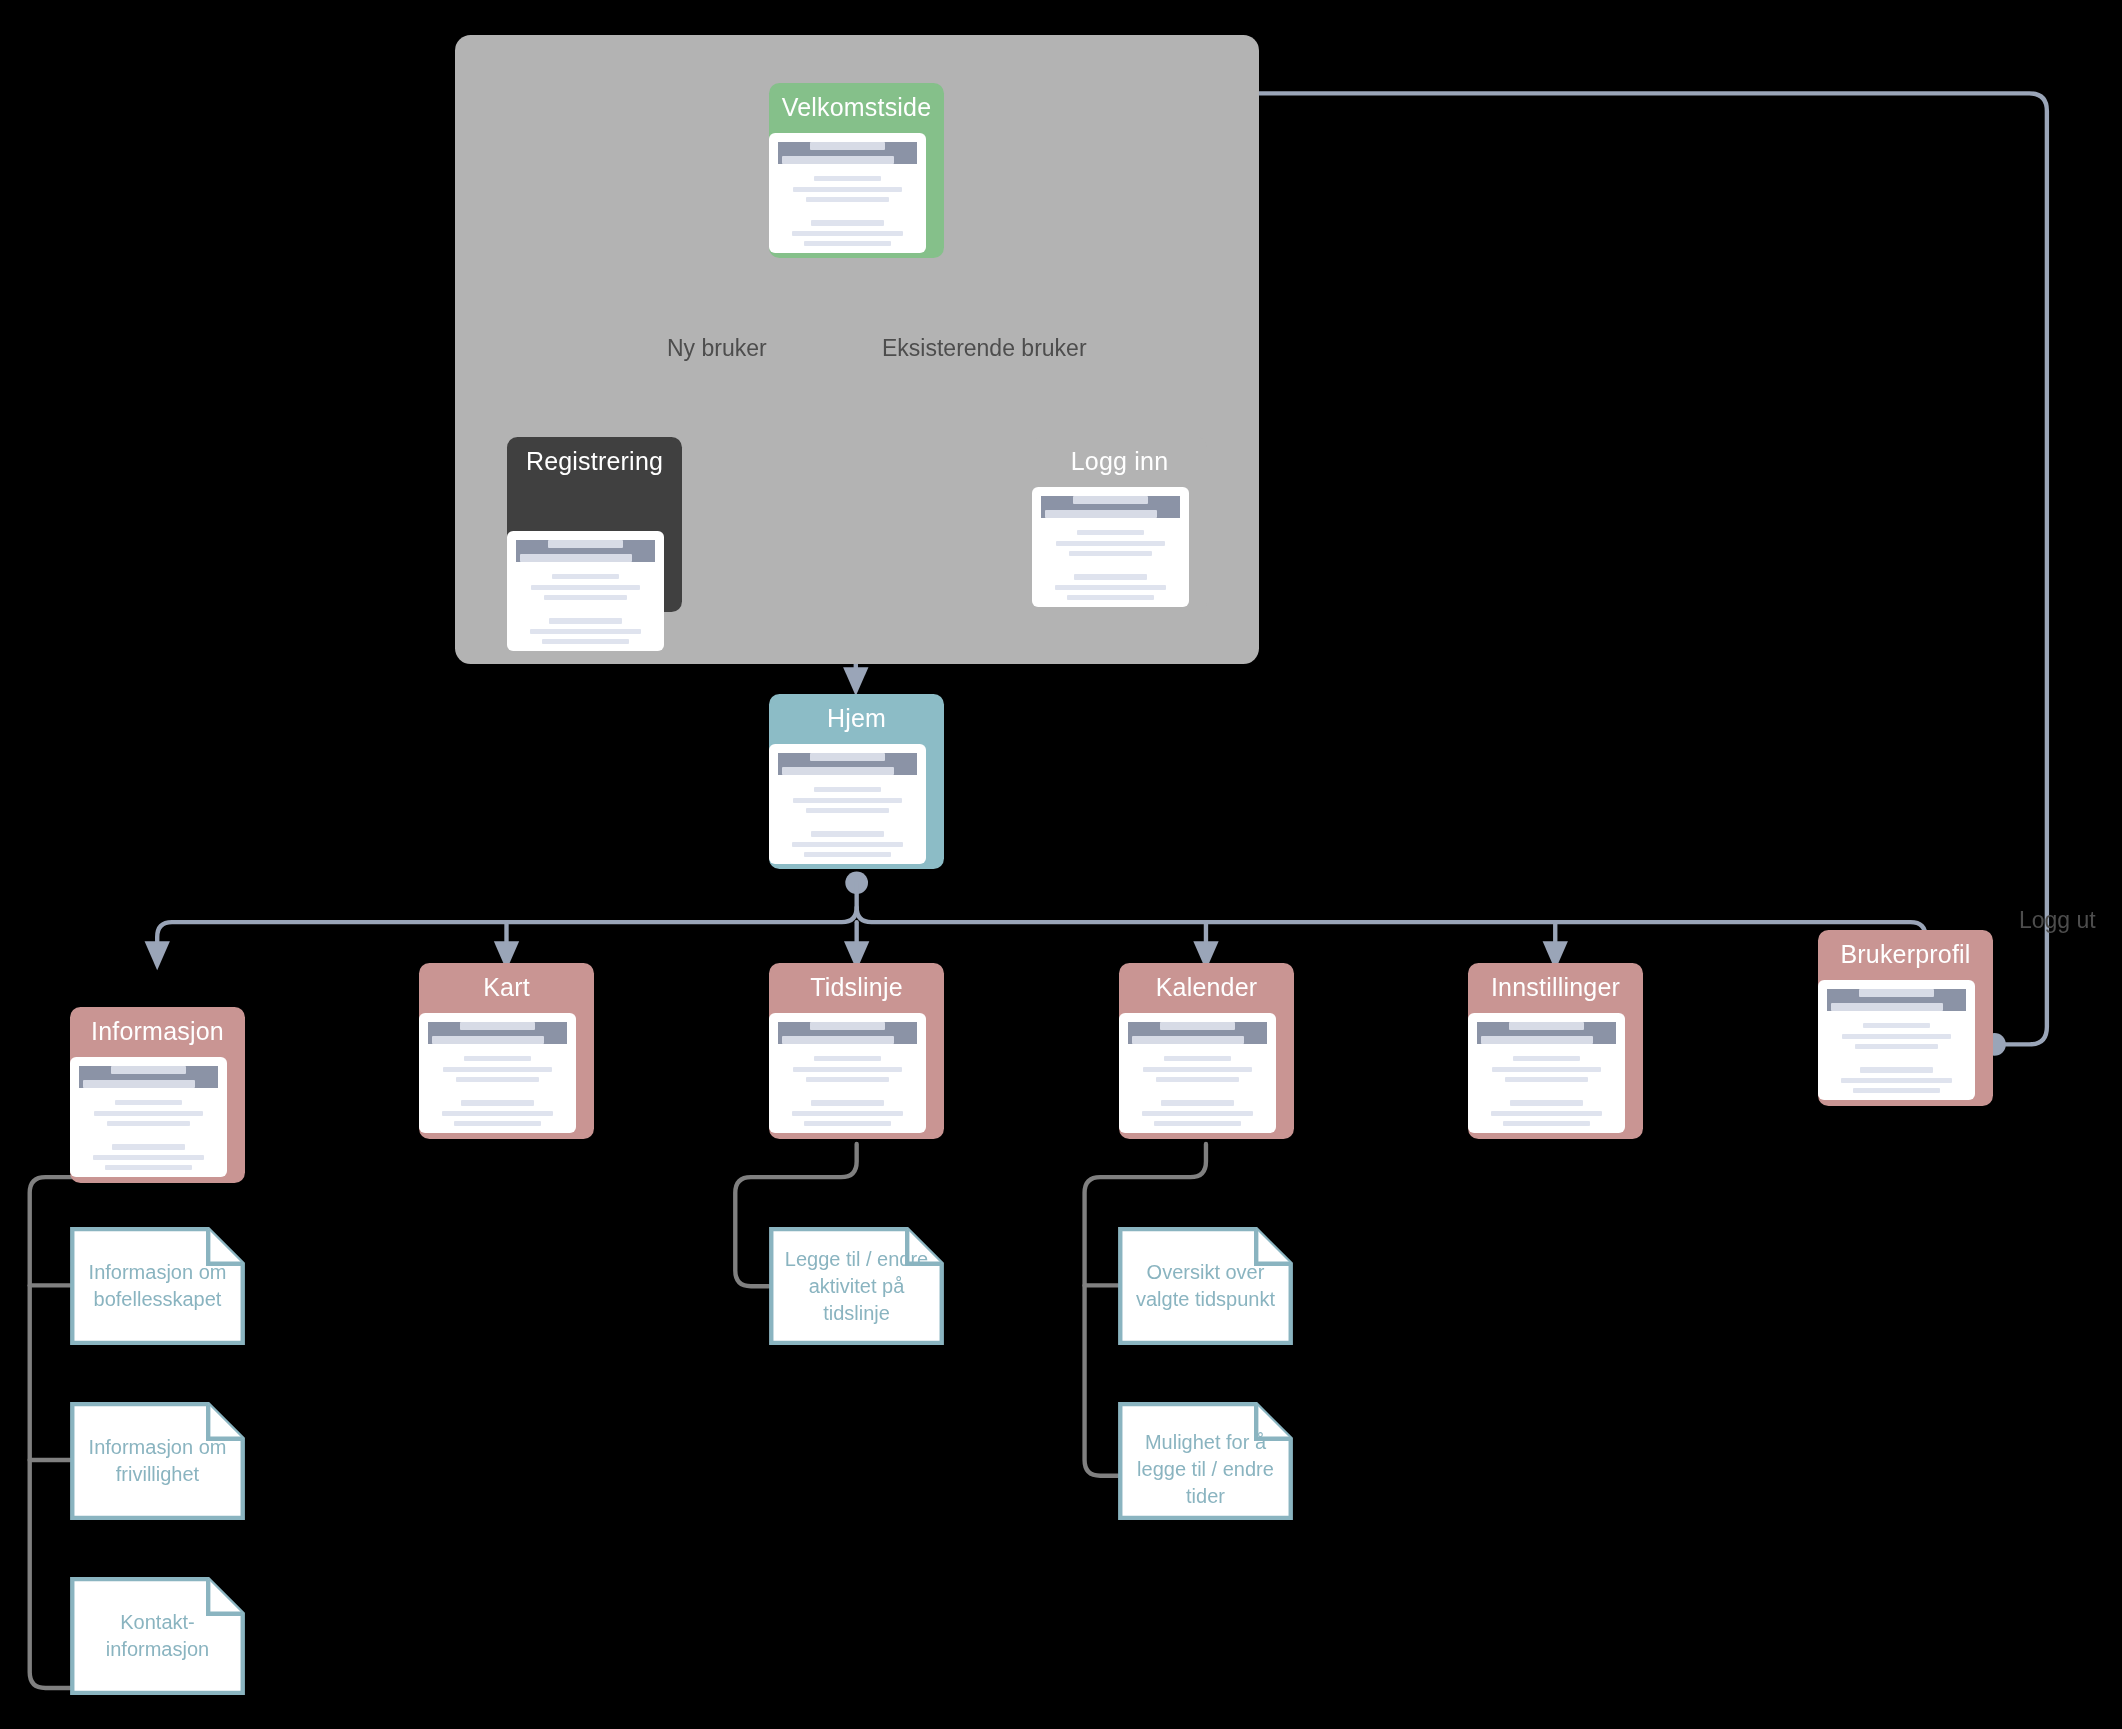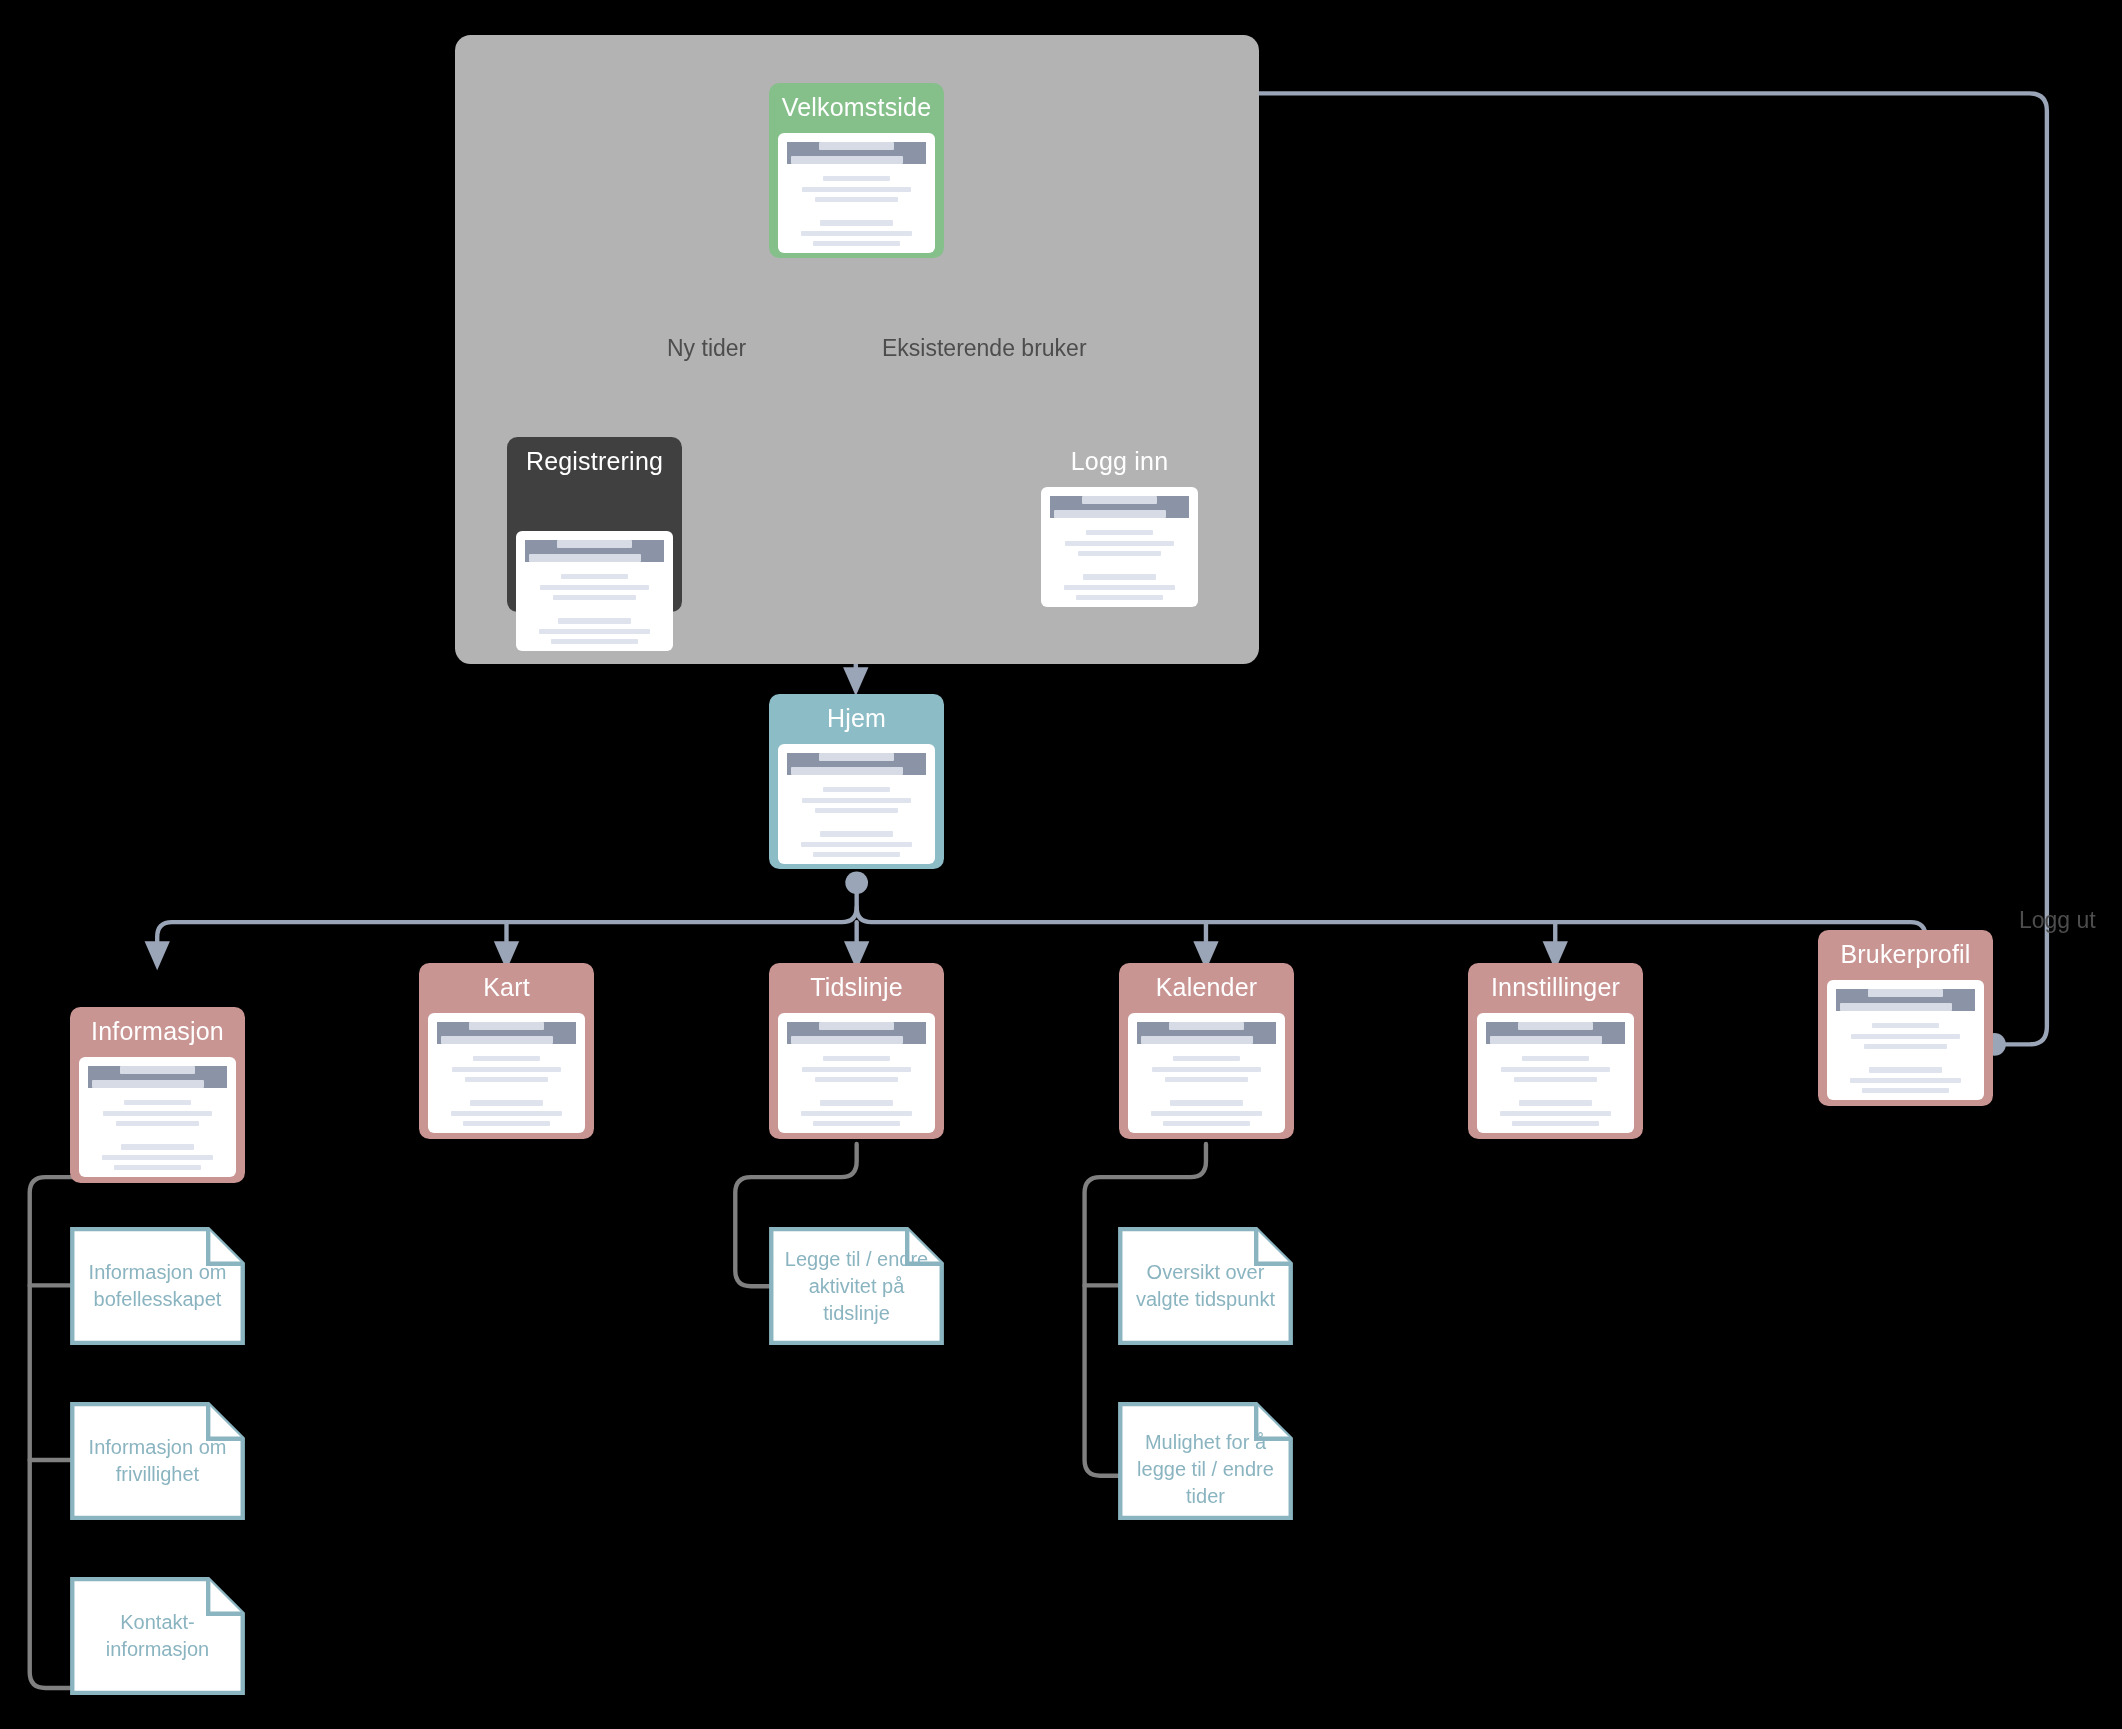--- a/index.html
+++ b/index.html
@@ -8,21 +8,21 @@
 
   #stage{position:absolute;inset:0;width:2122px;height:1729px;}
 
   svg#wires{position:absolute;left:0;top:0;width:2122px;height:1729px;}
 
   
   .group-box{position:absolute;background:#b3b3b3;border-radius:15.7px;}
 
   
   .card{position:absolute;border-radius:10.5px;box-sizing:border-box;
-        display:flex;flex-direction:column;align-items:center;
+        display:flex;flex-direction:column;align-items:flex-start;
         padding:0 0 8.7px 0;}
   .card .card-title{width:100%;text-align:center;color:#ffffff;
         font-size:25px;line-height:1.25;padding:8.7px 3.5px 10.5px 3.5px;
         box-sizing:border-box;letter-spacing:0.2px;}
   .card .thumb{background:#ffffff;border-radius:6.1px;box-sizing:border-box;
         padding:8.7px 8.7px 12.2px 8.7px;display:flex;flex-direction:column;
         align-items:center;}
   .thumb .banner{background:#8b93a6;width:100%;box-sizing:border-box;
         display:flex;flex-direction:column;justify-content:center;
         align-items:center;gap:6.1px;}
@@ -330,20 +330,20 @@
   </div>
 
   <div class="note" style="left:1118px;top:1402px;width:175px;height:134px;">
     <svg viewBox="0 0 200 135" width="175" height="118" xmlns="http://www.w3.org/2000/svg">
       <path d="M2.5,2.5 H158 L197.5,42 V132.5 H2.5 Z" fill="#ffffff" stroke="#8ab4c0" stroke-width="5"></path>
       <path d="M158,2.5 V42 H197.5" fill="#ffffff" stroke="#8ab4c0" stroke-width="5"></path>
     </svg>
     <div class="note-txt">Mulighet for å legge til / endre tider</div>
   </div>
 
-  <div class="elabel" style="left:667px;top:335px;">Ny tider</div>
+  <div class="elabel" style="left:667px;top:335px;">Ny bruker</div>
 
   <div class="elabel" style="left:882px;top:335px;">Eksisterende bruker</div>
 
   <div class="elabel" style="left:2019px;top:907px;">Logg ut</div>
 
 </div>
 
 
 </body></html>

